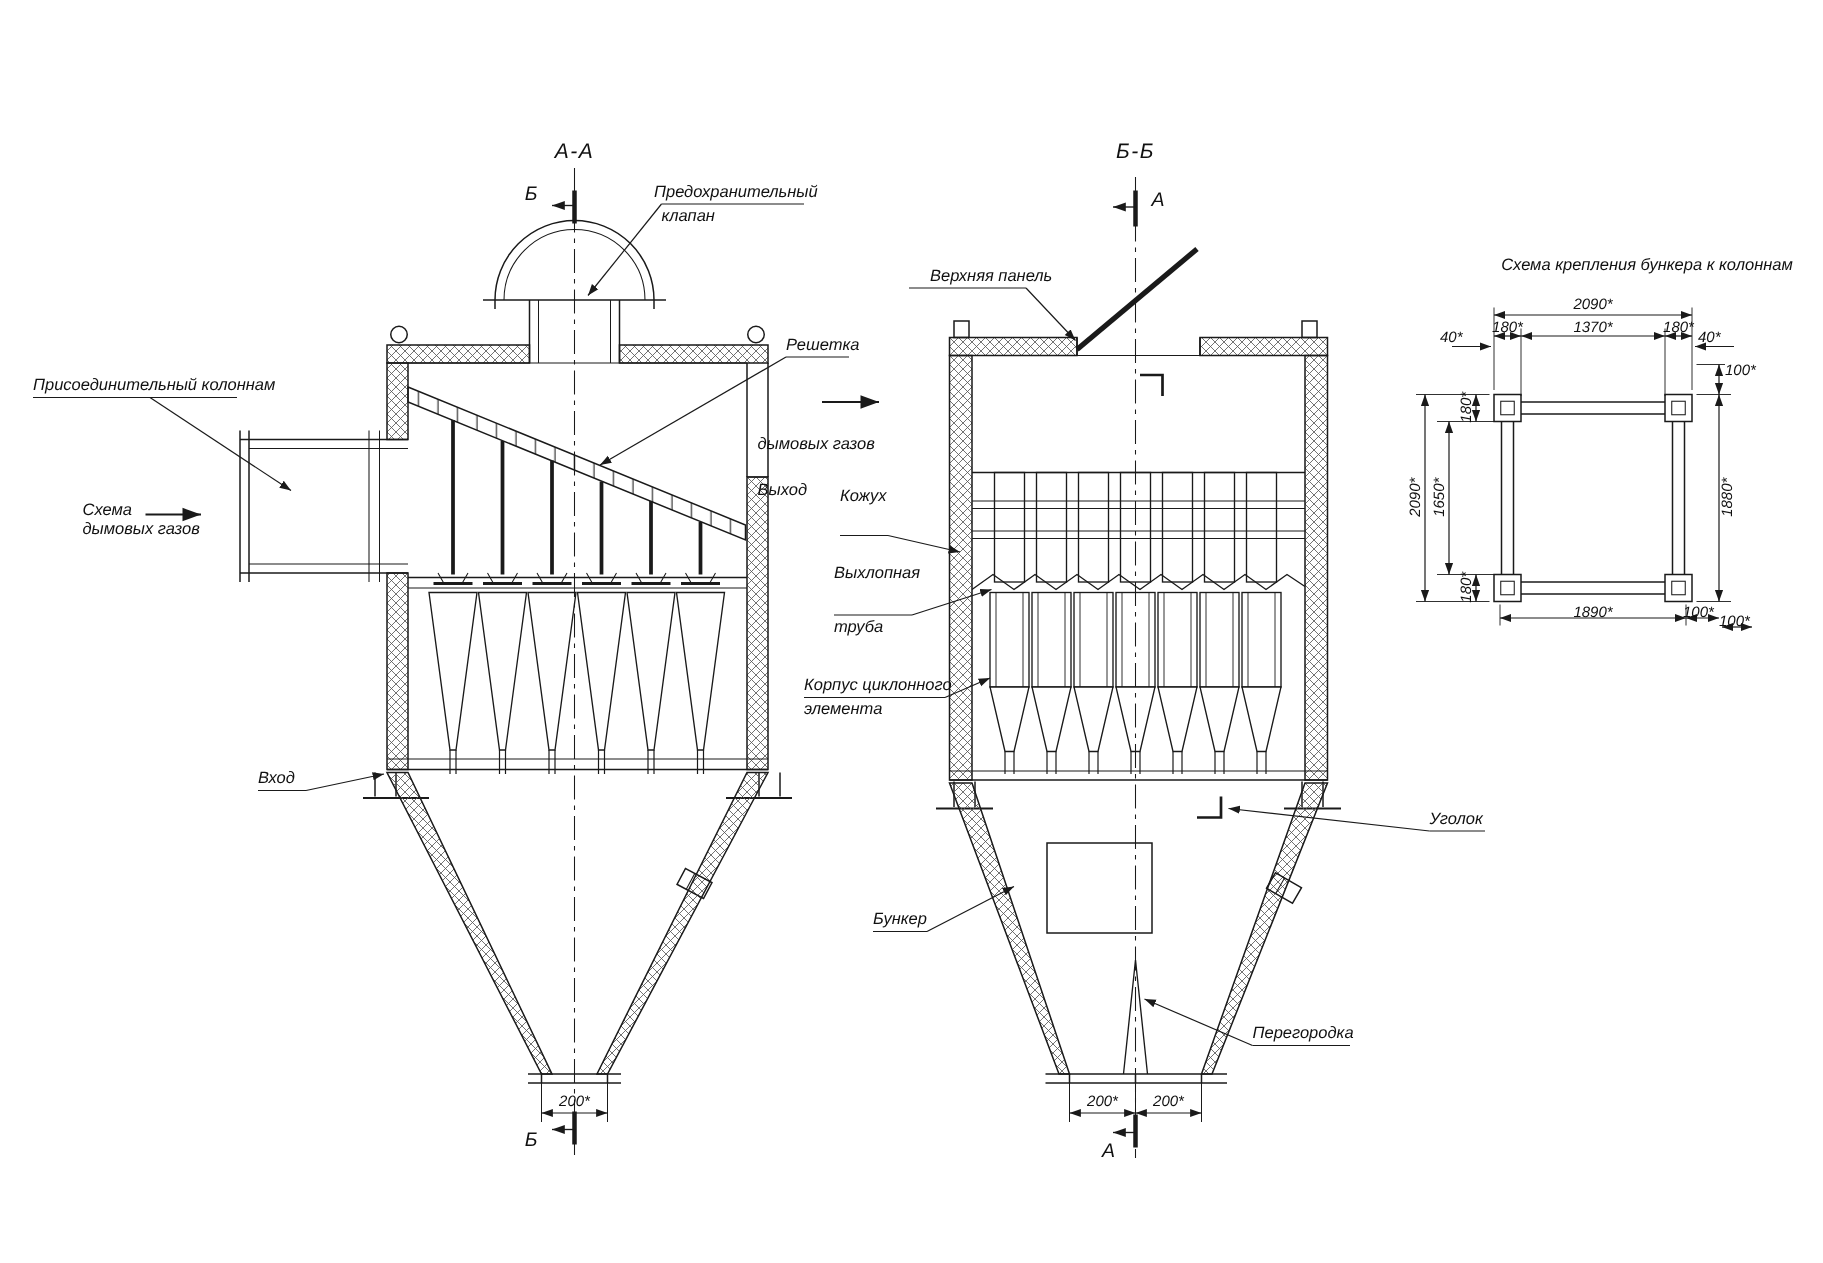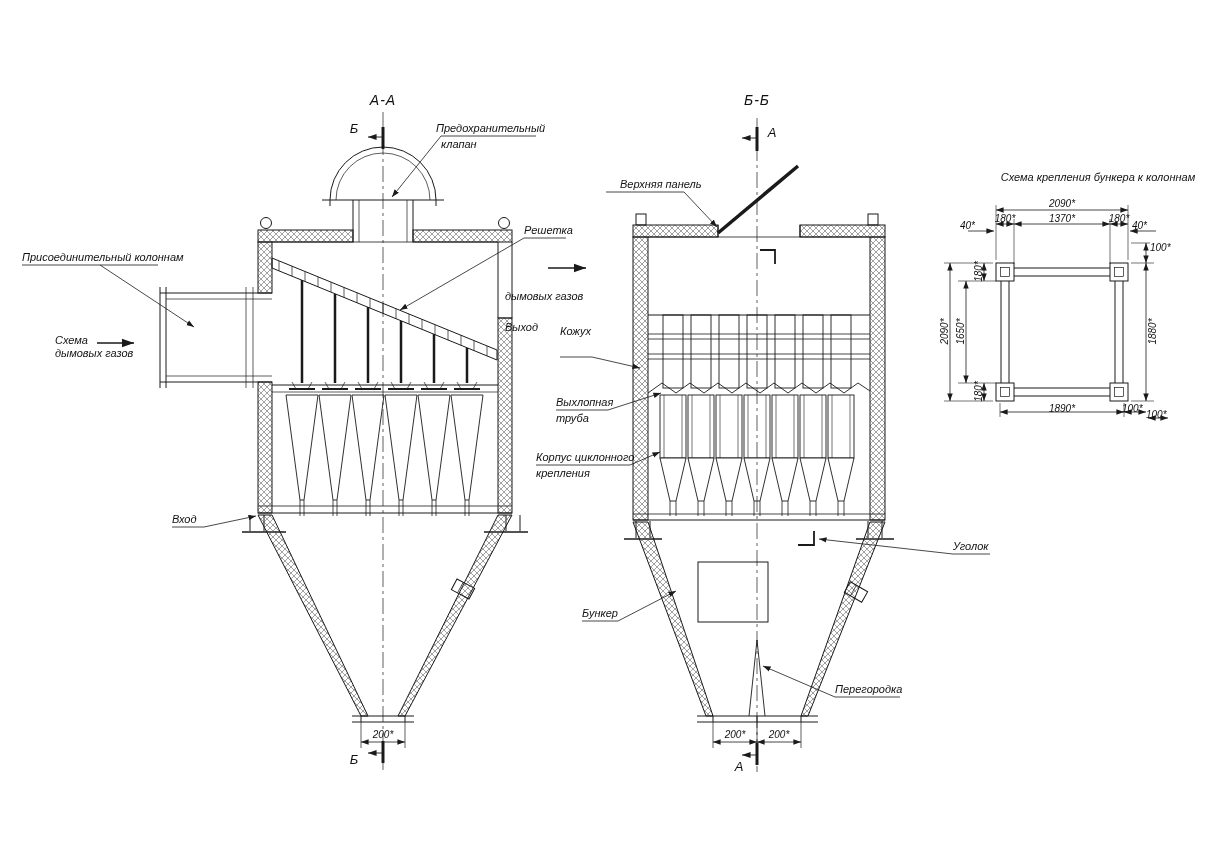--- a/index.html
+++ b/index.html
@@ -351,24 +351,24 @@
 <div class="lbl" style="left:505px;top:277px;margin-top:44px;">Выход</div>
 <div class="lbl" style="left:505px;top:290px;">дымовых газов</div>
 <div class="lbl" style="left:172px;top:513px;">Вход</div>
 <div class="lbl dim c" style="left:361px;top:728px;width:44px;">200*</div>
 
 <div class="lbl ttl c" style="left:727px;top:94px;width:60px;">Б-Б</div>
 <div class="lbl mk c" style="left:762px;top:126px;width:20px;">А</div>
 <div class="lbl mk c" style="left:729px;top:760px;width:20px;">А</div>
 <div class="lbl" style="left:620px;top:178px;">Верхняя панель</div>
 <div class="lbl" style="left:560px;top:325px;">Кожух</div>
-<div class="lbl" style="left:556px;top:396px;">Выхлопная</div>
+<div class="lbl" style="left:556px;top:376px;">Выхлопная</div>
 <div class="lbl" style="left:556px;top:412px;">труба</div>
 <div class="lbl" style="left:536px;top:451px;">Корпус циклонного</div>
-<div class="lbl" style="left:536px;top:467px;">крепления</div>
+<div class="lbl" style="left:536px;top:467px;">элемента</div>
 <div class="lbl" style="left:953px;top:540px;">Уголок</div>
 <div class="lbl" style="left:582px;top:607px;">Бункер</div>
 <div class="lbl" style="left:835px;top:683px;">Перегородка</div>
 <div class="lbl dim c" style="left:713px;top:728px;width:44px;">200*</div>
 <div class="lbl dim c" style="left:757px;top:728px;width:44px;">200*</div>
 
 <div class="lbl c" style="left:978px;top:171px;width:240px;">Схема крепления бункера к колоннам</div>
 <div class="lbl dim c" style="left:1042px;top:197px;width:40px;">2090*</div>
 <div class="lbl dim c" style="left:992px;top:212px;width:26px;">180*</div>
 <div class="lbl dim c" style="left:1044px;top:212px;width:36px;">1370*</div>

